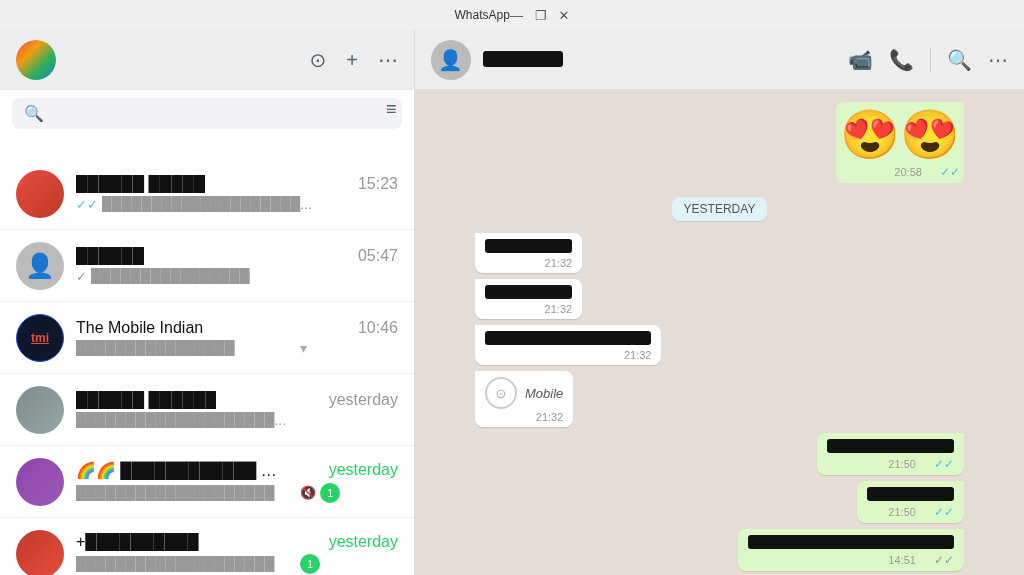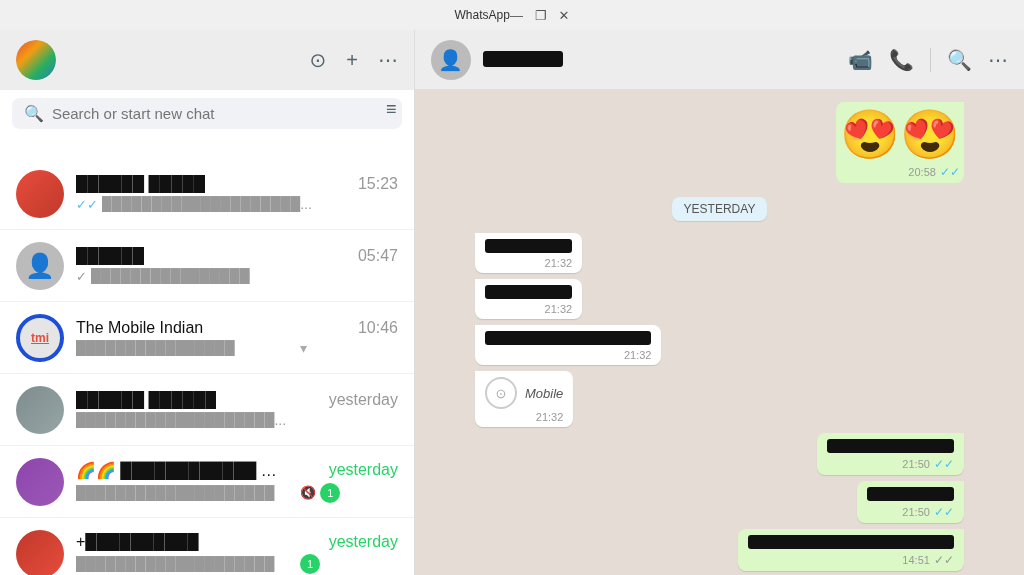--- a/index.html
+++ b/index.html
@@ -174,21 +174,21 @@
       padding: 6px 10px 4px;
       border-radius: 8px;
       font-size: 14px;
       position: relative;
       box-shadow: 0 1px 1px rgba(0,0,0,0.13);
     }
     .bubble.sent { background: #dcf8c6; border-radius: 8px 0 8px 8px; }
     .bubble.received { background: #fff; border-radius: 0 8px 8px 8px; }
 
     .bubble-text { color: #111; word-break: break-word; }
-    .bubble-meta { display: flex; justify-content: flex-end; align-items: center; gap: 4px; margin-top: 2px; }
+    .bubble-meta { display: flex; justify-content: flex-end; align-items: center; gap: 18px; margin-top: 2px; }
     .bubble-time { font-size: 11px; color: #999; }
     .bubble-tick { font-size: 12px; color: #53bdeb; }
     .bubble-tick.grey { color: #999; }
 
     .emoji-bubble {
       background: transparent; box-shadow: none; font-size: 48px; padding: 4px;
     }
 
     .voice-msg {
       display: flex; align-items: center; gap: 8px;
@@ -228,21 +228,20 @@
       <div class="left-header-icons">
         <span class="icon-btn">⊙</span>
         <span class="icon-btn">+</span>
         <span class="icon-btn">⋯</span>
       </div>
     </div>
 
     <div class="search-bar">
       <div class="search-inner">
         <span class="search-icon-wrap">🔍</span>
-        <input class="search-input" type="text" placeholder="Search or start new chat" style="">
       </div>
       <span class="filter-btn" style="position:relative;top:-30px;left:370px;font-size:18px;">≡</span>
     </div>
 
     <div class="chat-list" id="chat-list">
         <div class="chat-item">
     <div class="chat-avatar" style="background:linear-gradient(135deg,#e74c3c,#c0392b);width:48px;height:48px;"></div>
     <div class="chat-content">
       <div class="chat-top">
         <span class="chat-name">██████ █████</span>
@@ -265,21 +264,21 @@
         <span class="chat-time ">05:47</span>
       </div>
       <div class="chat-bottom">
         <span class="chat-tick grey">✓</span>
         <span class="chat-preview">████████████████</span>
 
       </div>
     </div>
   </div>
         <div class="chat-item">
-    <div class="chat-avatar tmi-avatar" style="width:48px;height:48px;background:#e5e5e5;border:4px solid #1d4ed8;text-decoration:underline;">
+    <div class="chat-avatar tmi-avatar" style="width:48px;height:48px;background:#0f172a;border:1px solid #1d4ed8;text-decoration:underline;">
             <span style="color:#e74c3c;font-size:12px;font-weight:bold;">tmi</span>
           </div>
     <div class="chat-content">
       <div class="chat-top">
         <span class="chat-name">The Mobile Indian</span>
         <span class="chat-time ">10:46</span>
       </div>
       <div class="chat-bottom">
 
         <span class="chat-preview">████████████████</span>

